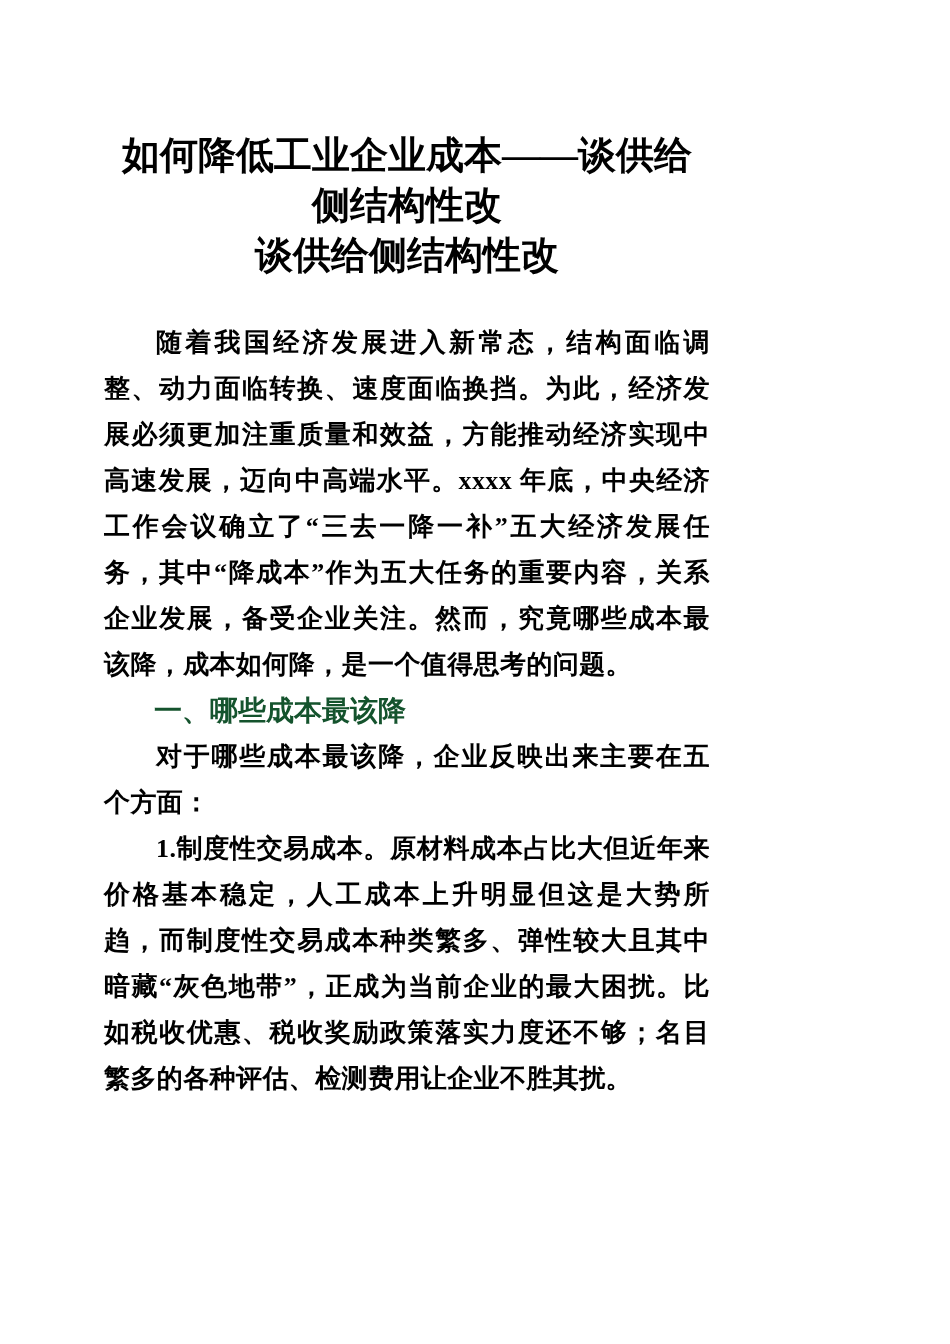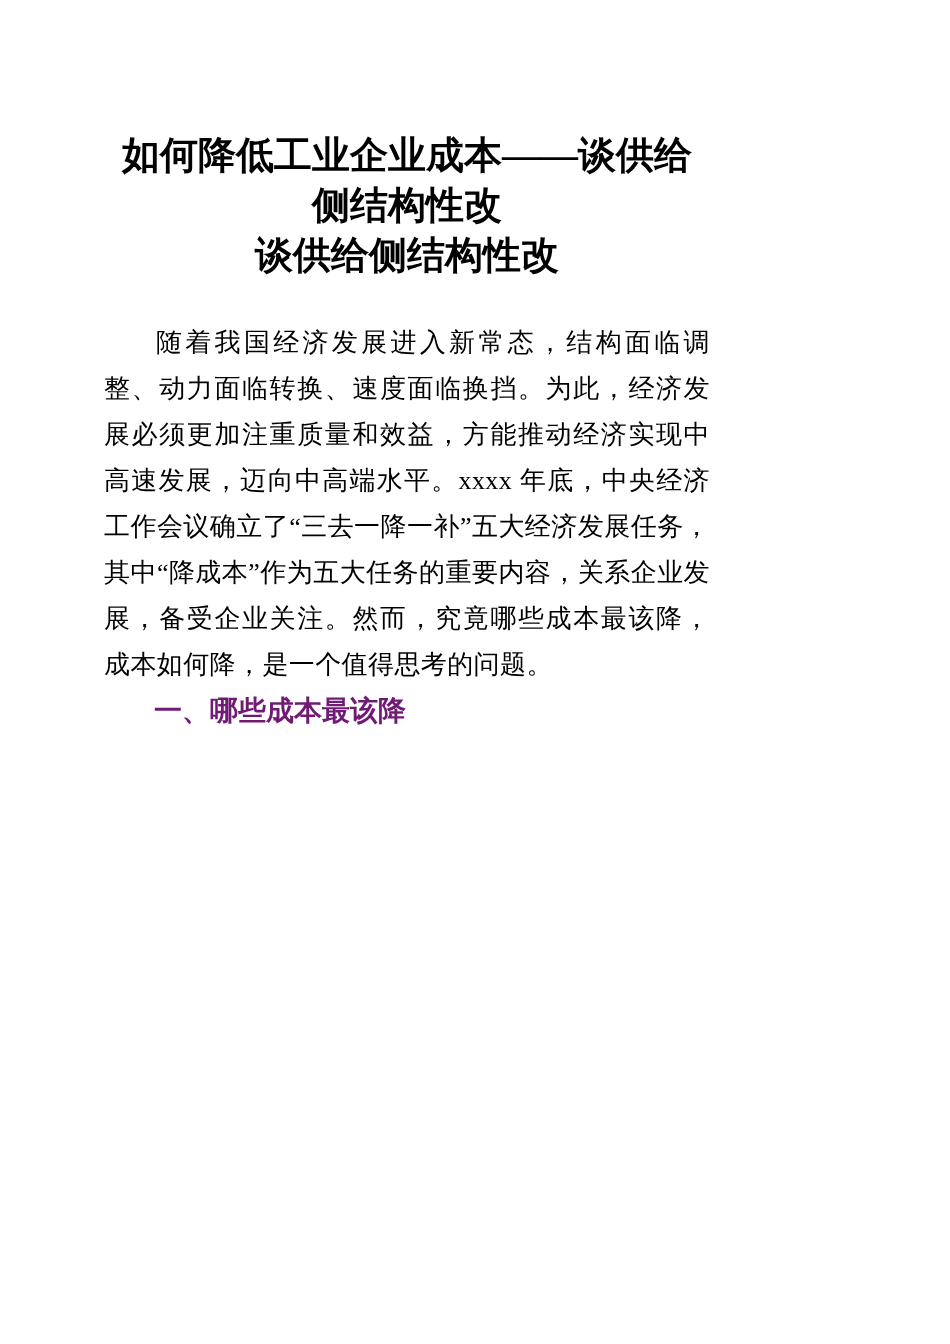--- a/index.html
+++ b/index.html
@@ -32,39 +32,42 @@
   .para {
     font-family: "Liberation Serif", "DejaVu Serif", serif;
     font-size: 26px;
     line-height: 46px;
     letter-spacing: 0.4px;
     text-align: justify;
     text-justify: inter-character;
     text-indent: 2em;
     margin: 0;
     color: #000000;
+    font-weight: bold;
   }
   .section-heading {
     font-family: "Liberation Sans", "DejaVu Sans", sans-serif;
     font-weight: 700;
     font-size: 28px;
     line-height: 46px;
     text-indent: 50px;
     margin: 0;
-    color: #701a75;
+    color: #14532d;
   }
 </style>
 </head>
 <body>
 
 <div class="page">
   <h1 class="doc-title">
     <span class="title-line">如何降低工业企业成本——谈供给侧结构性改</span>
     <span class="title-line">谈供给侧结构性改</span>
   </h1>
 
   <p class="para">随着我国经济发展进入新常态，结构面临调整、动力面临转换、速度面临换挡。为此，经济发展必须更加注重质量和效益，方能推动经济实现中高速发展，迈向中高端水平。xxxx 年底，中央经济工作会议确立了“三去一降一补”五大经济发展任务，其中“降成本”作为五大任务的重要内容，关系企业发展，备受企业关注。然而，究竟哪些成本最该降，成本如何降，是一个值得思考的问题。</p>
 
   <h2 class="section-heading">一、哪些成本最该降</h2>
 
 
+  <p class="para">对于哪些成本最该降，企业反映出来主要在五个方面：</p>
 
+  <p class="para">1.制度性交易成本。原材料成本占比大但近年来价格基本稳定，人工成本上升明显但这是大势所趋，而制度性交易成本种类繁多、弹性较大且其中暗藏“灰色地带”，正成为当前企业的最大困扰。比如税收优惠、税收奖励政策落实力度还不够；名目繁多的各种评估、检测费用让企业不胜其扰。</p>
 </div>
 
 </body></html>

